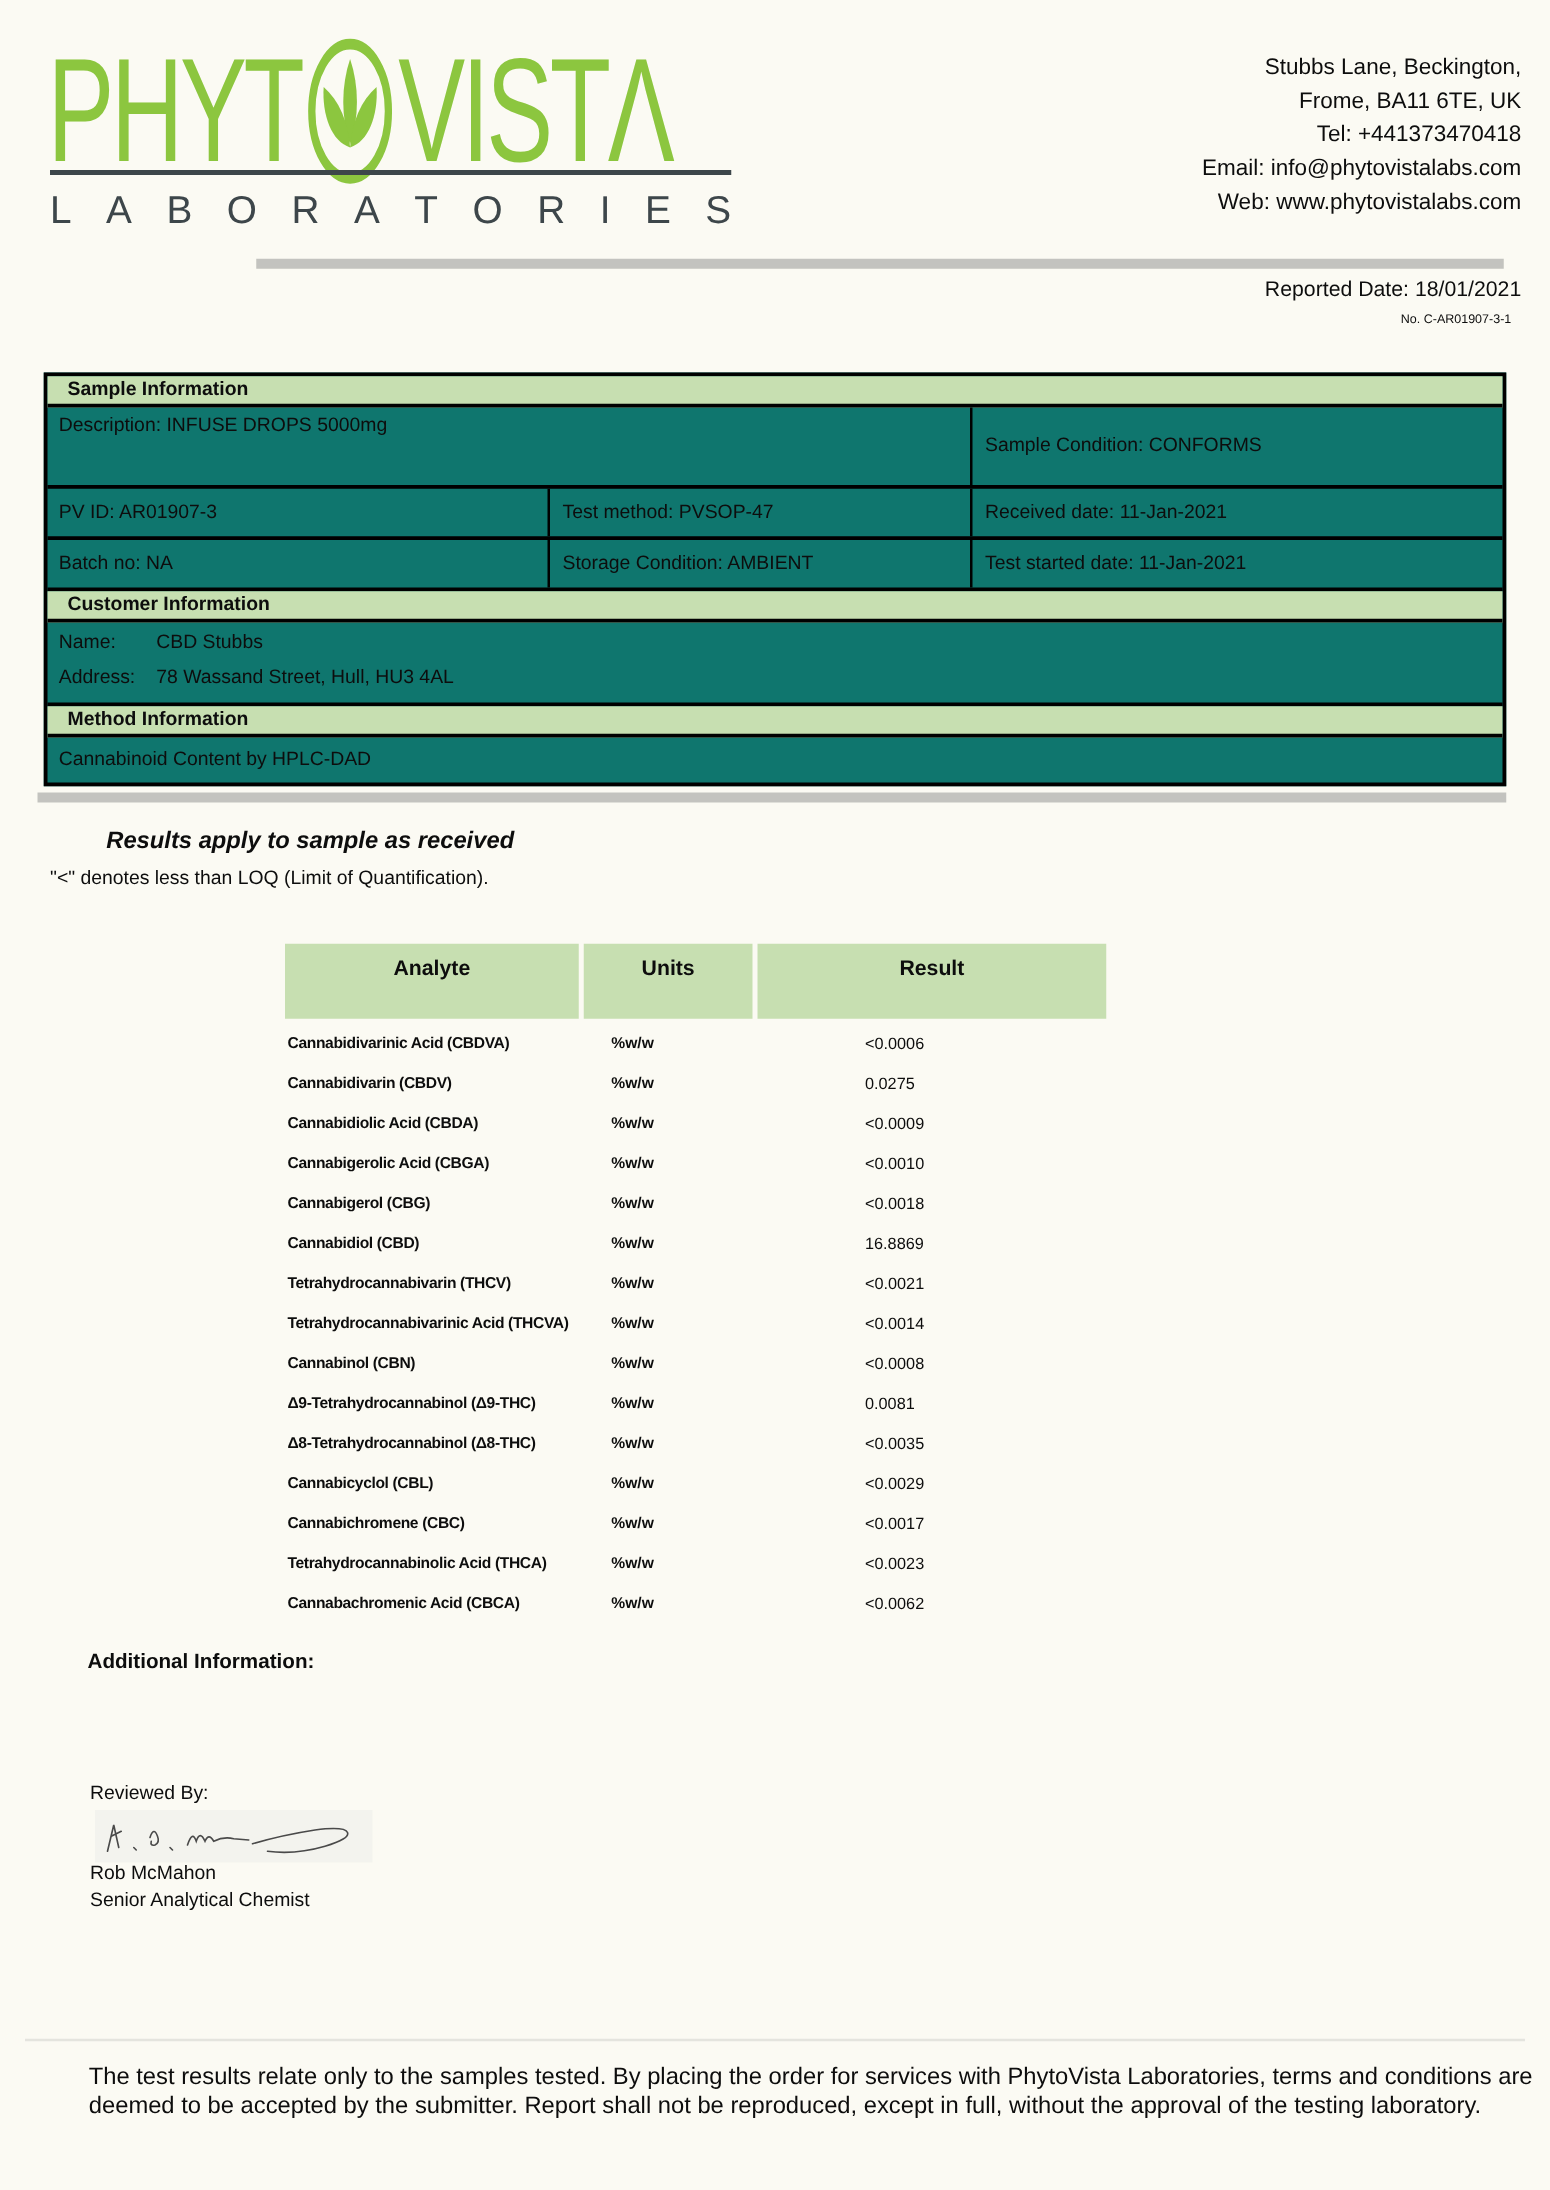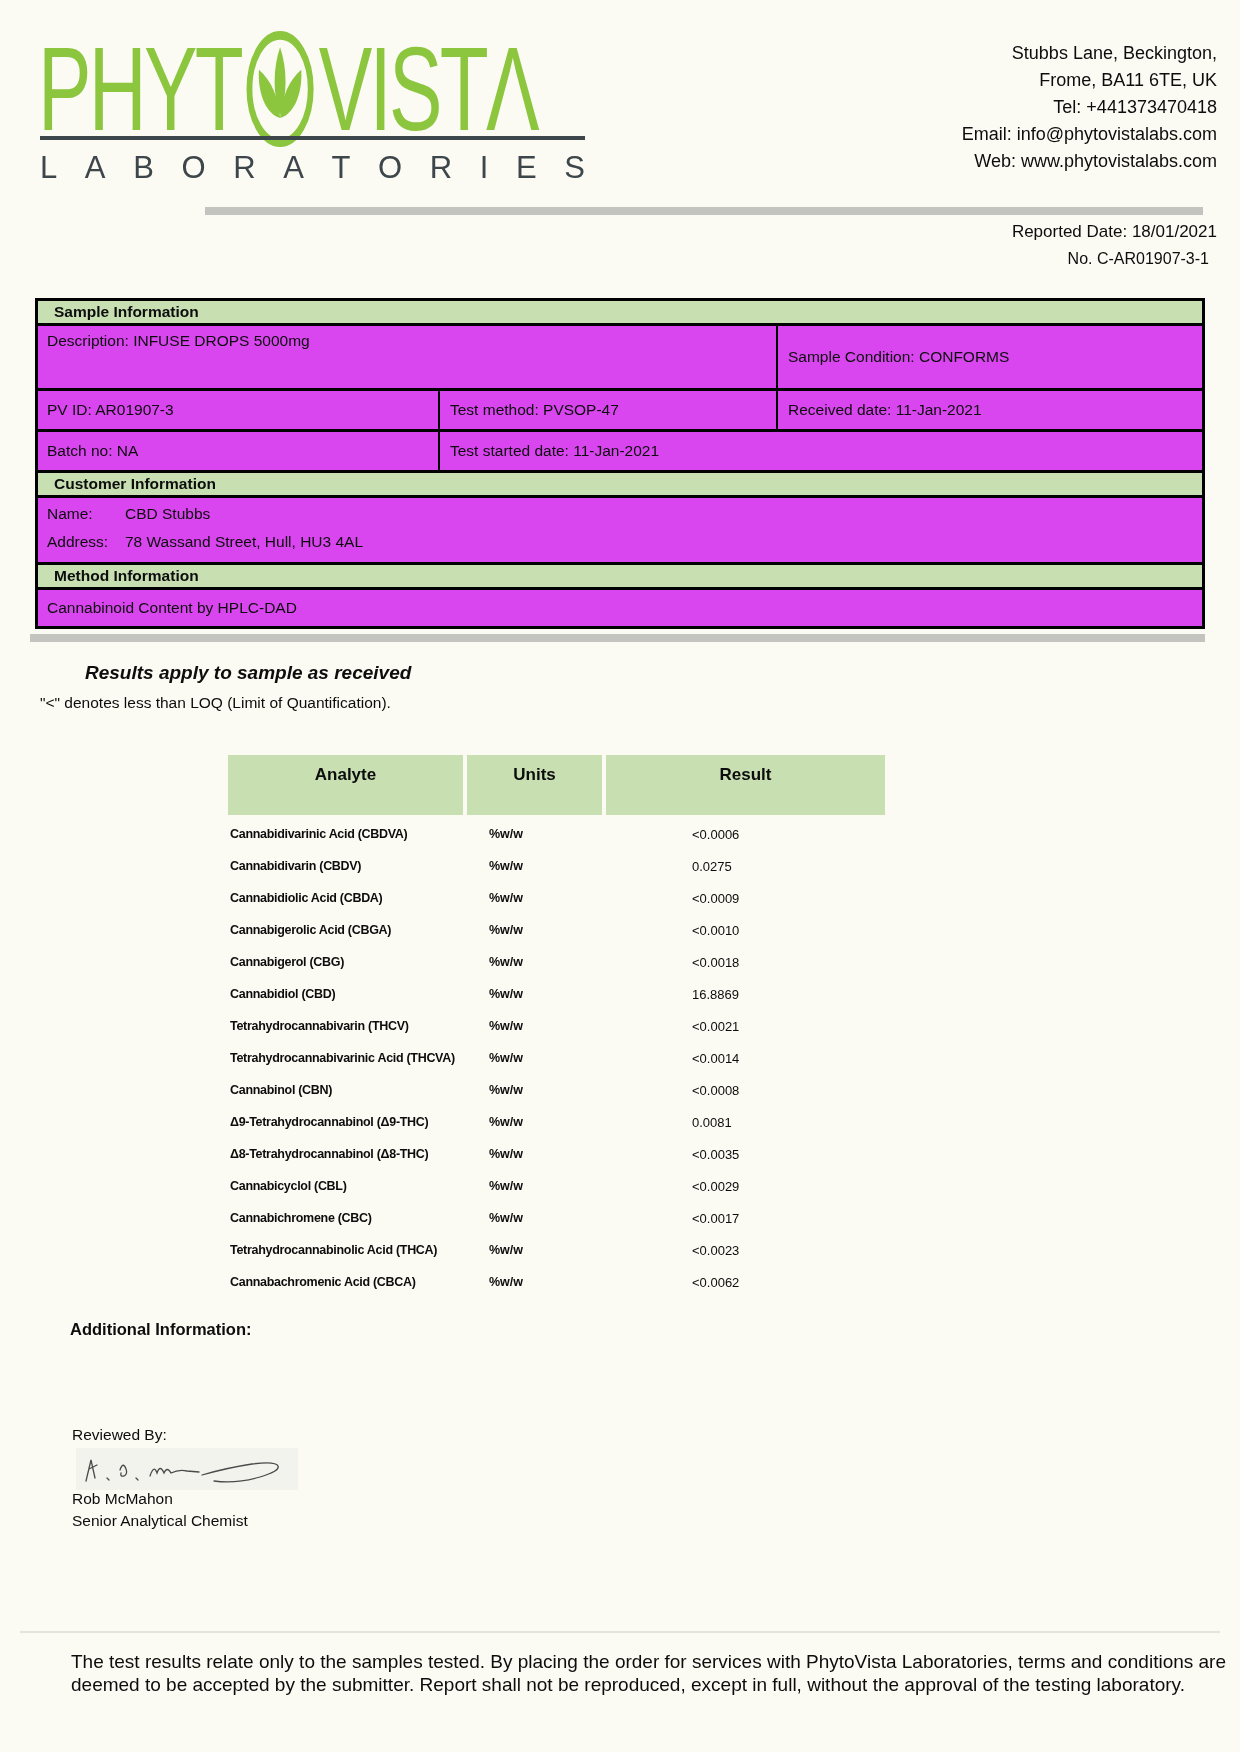--- a/index.html
+++ b/index.html
@@ -23,26 +23,26 @@
   }
   
   .contact{position:absolute;right:35px;top:40px;text-align:right;font-size:18px;line-height:27px;}
   .gray-rule{position:absolute;background:#c3c3bf;}
   .rule1{left:205px;top:207px;width:998px;height:8px;}
   .rule2{left:30px;top:634px;width:1175px;height:8px;}
   .rule3{left:20px;top:1631px;width:1200px;height:2px;background:#e4e4de;}
   
   .report{position:absolute;right:35px;top:222px;text-align:right;}
   .report-date{font-size:17px;}
-  .report-no{font-size:16px;margin-top:8px;padding-right:8px;}
+  .report-no{font-size:10px;margin-top:8px;padding-right:8px;}
   .coa-title{position:absolute;left:35px;top:248px;width:950px;text-align:center;
     font-size:27px;font-weight:bold;}
   
   .info-table{position:absolute;left:35px;top:298px;width:1170px;border:3px solid #000;
-    box-sizing:border-box;background:#d946ef;font-size:15.5px;}
+    box-sizing:border-box;background:#0f766e;font-size:15.5px;}
   .sec-bar{height:25px;box-sizing:border-box;border-bottom:3px solid #000;
     background:var(--bar-green);font-weight:bold;line-height:22px;padding-left:16px;}
   .desc-row{display:grid;grid-template-columns:738px 426px;height:65px;box-sizing:border-box;
     border-bottom:3px solid #000;}
   .desc-cell{padding:6px 0 0 9px;box-sizing:border-box;}
   .cond-cell{border-left:2px solid #000;display:flex;align-items:center;padding-left:10px;box-sizing:border-box;}
   .info-row{display:grid;grid-template-columns:400px 338px 426px;height:41px;box-sizing:border-box;
     border-bottom:3px solid #000;}
   .info-cell{display:flex;align-items:center;padding-left:9px;box-sizing:border-box;}
   .info-cell + .info-cell{border-left:2px solid #000;padding-left:10px;}
@@ -129,20 +129,21 @@
       <div class="desc-cell">Description: INFUSE DROPS 5000mg</div>
       <div class="cond-cell">Sample Condition: CONFORMS</div>
     </div>
     <div class="info-row">
       <div class="info-cell">PV ID: AR01907-3</div>
       <div class="info-cell">Test method: PVSOP-47</div>
       <div class="info-cell">Received date: 11-Jan-2021</div>
     </div>
     <div class="info-row">
       <div class="info-cell">Batch no: NA</div>
+      <div class="info-cell">Storage Condition: AMBIENT</div>
       <div class="info-cell">Test started date: 11-Jan-2021</div>
     </div>
     <div class="sec-bar">Customer Information</div>
     <div class="cust-box">
       <div class="kv">
         <span class="kv-label">Name:</span>
         <span>CBD Stubbs</span>
       </div>
       <div class="kv">
         <span class="kv-label">Address:</span>

